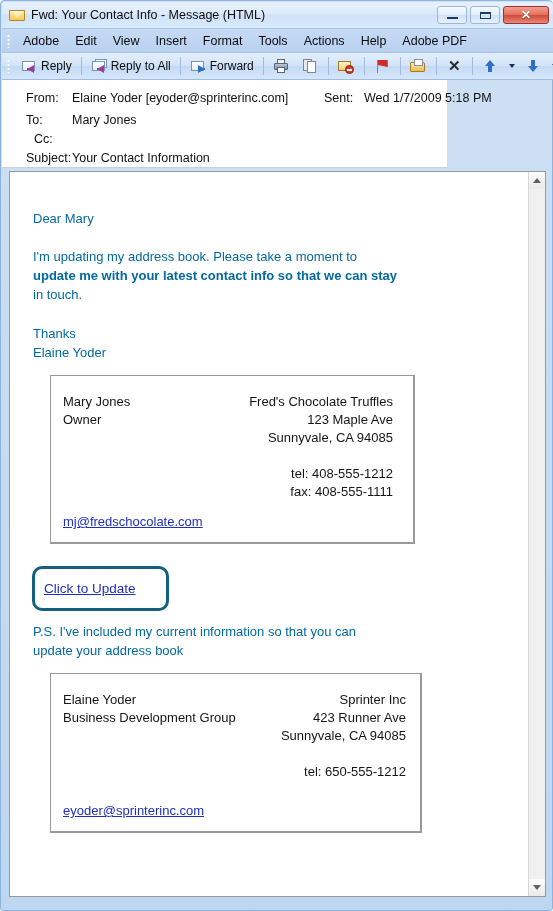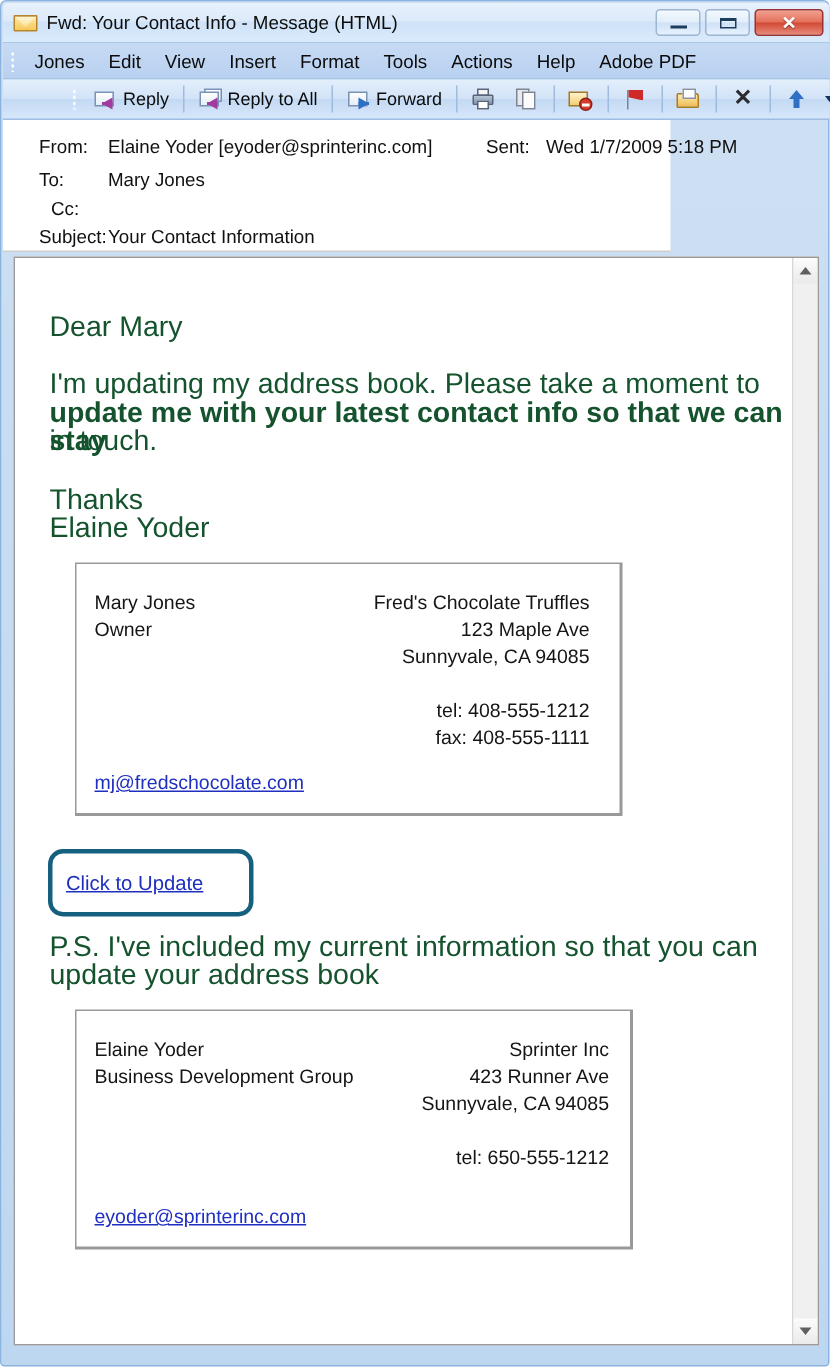--- a/index.html
+++ b/index.html
@@ -153,21 +153,20 @@
   #toolbar {
     position: absolute;
     left: 1px; top: 52px;
     width: 551px;
     height: 27px;
     box-sizing: border-box;
     background: linear-gradient(to bottom, #e3eefb 0%, #d2e3f7 50%, #c3d9f3 51%, #d7e7fa 100%);
     display: flex;
     align-items: center;
     border-bottom: 1px solid #9dbde3;
-    padding-left: 41px;
   }
   .tb-btn {
     display: flex;
     align-items: center;
     height: 21px;
     padding: 0 4px;
     margin: 0 1px;
     border: 1px solid transparent;
     border-radius: 2px;
     font-size: 12px;
@@ -344,22 +343,22 @@
   #bodyinner {
     position: absolute;
     left: 0; top: 0;
     width: 518px;
     height: 724px;
     background: #ffffff;
     overflow: hidden;
   }
   .btext {
     position: absolute;
-    font-size: 19px;
-    color: #14532d;
+    font-size: 13px;
+    color: #0369a1;
     line-height: 19px;
   }
 
   
   .vcard {
     position: absolute;
     box-sizing: border-box;
     background: #ffffff;
     border: 1px solid #999999;
     border-right-width: 2px;
@@ -450,21 +449,21 @@
           <span class="glyph-max"></span>
         </div>
       <div class="winbtn close">
         <span class="glyph-close">✕</span>
       </div>
     </div>
   </div>
 
   <div id="menubar">
     <div class="grip"></div>
-    <div class="menu-item">Jones</div>
+    <div class="menu-item">Adobe</div>
     <div class="menu-item">Edit</div>
     <div class="menu-item">View</div>
     <div class="menu-item">Insert</div>
     <div class="menu-item">Format</div>
     <div class="menu-item">Tools</div>
     <div class="menu-item">Actions</div>
     <div class="menu-item">Help</div>
     <div class="menu-item">Adobe PDF</div>
   </div>
 

